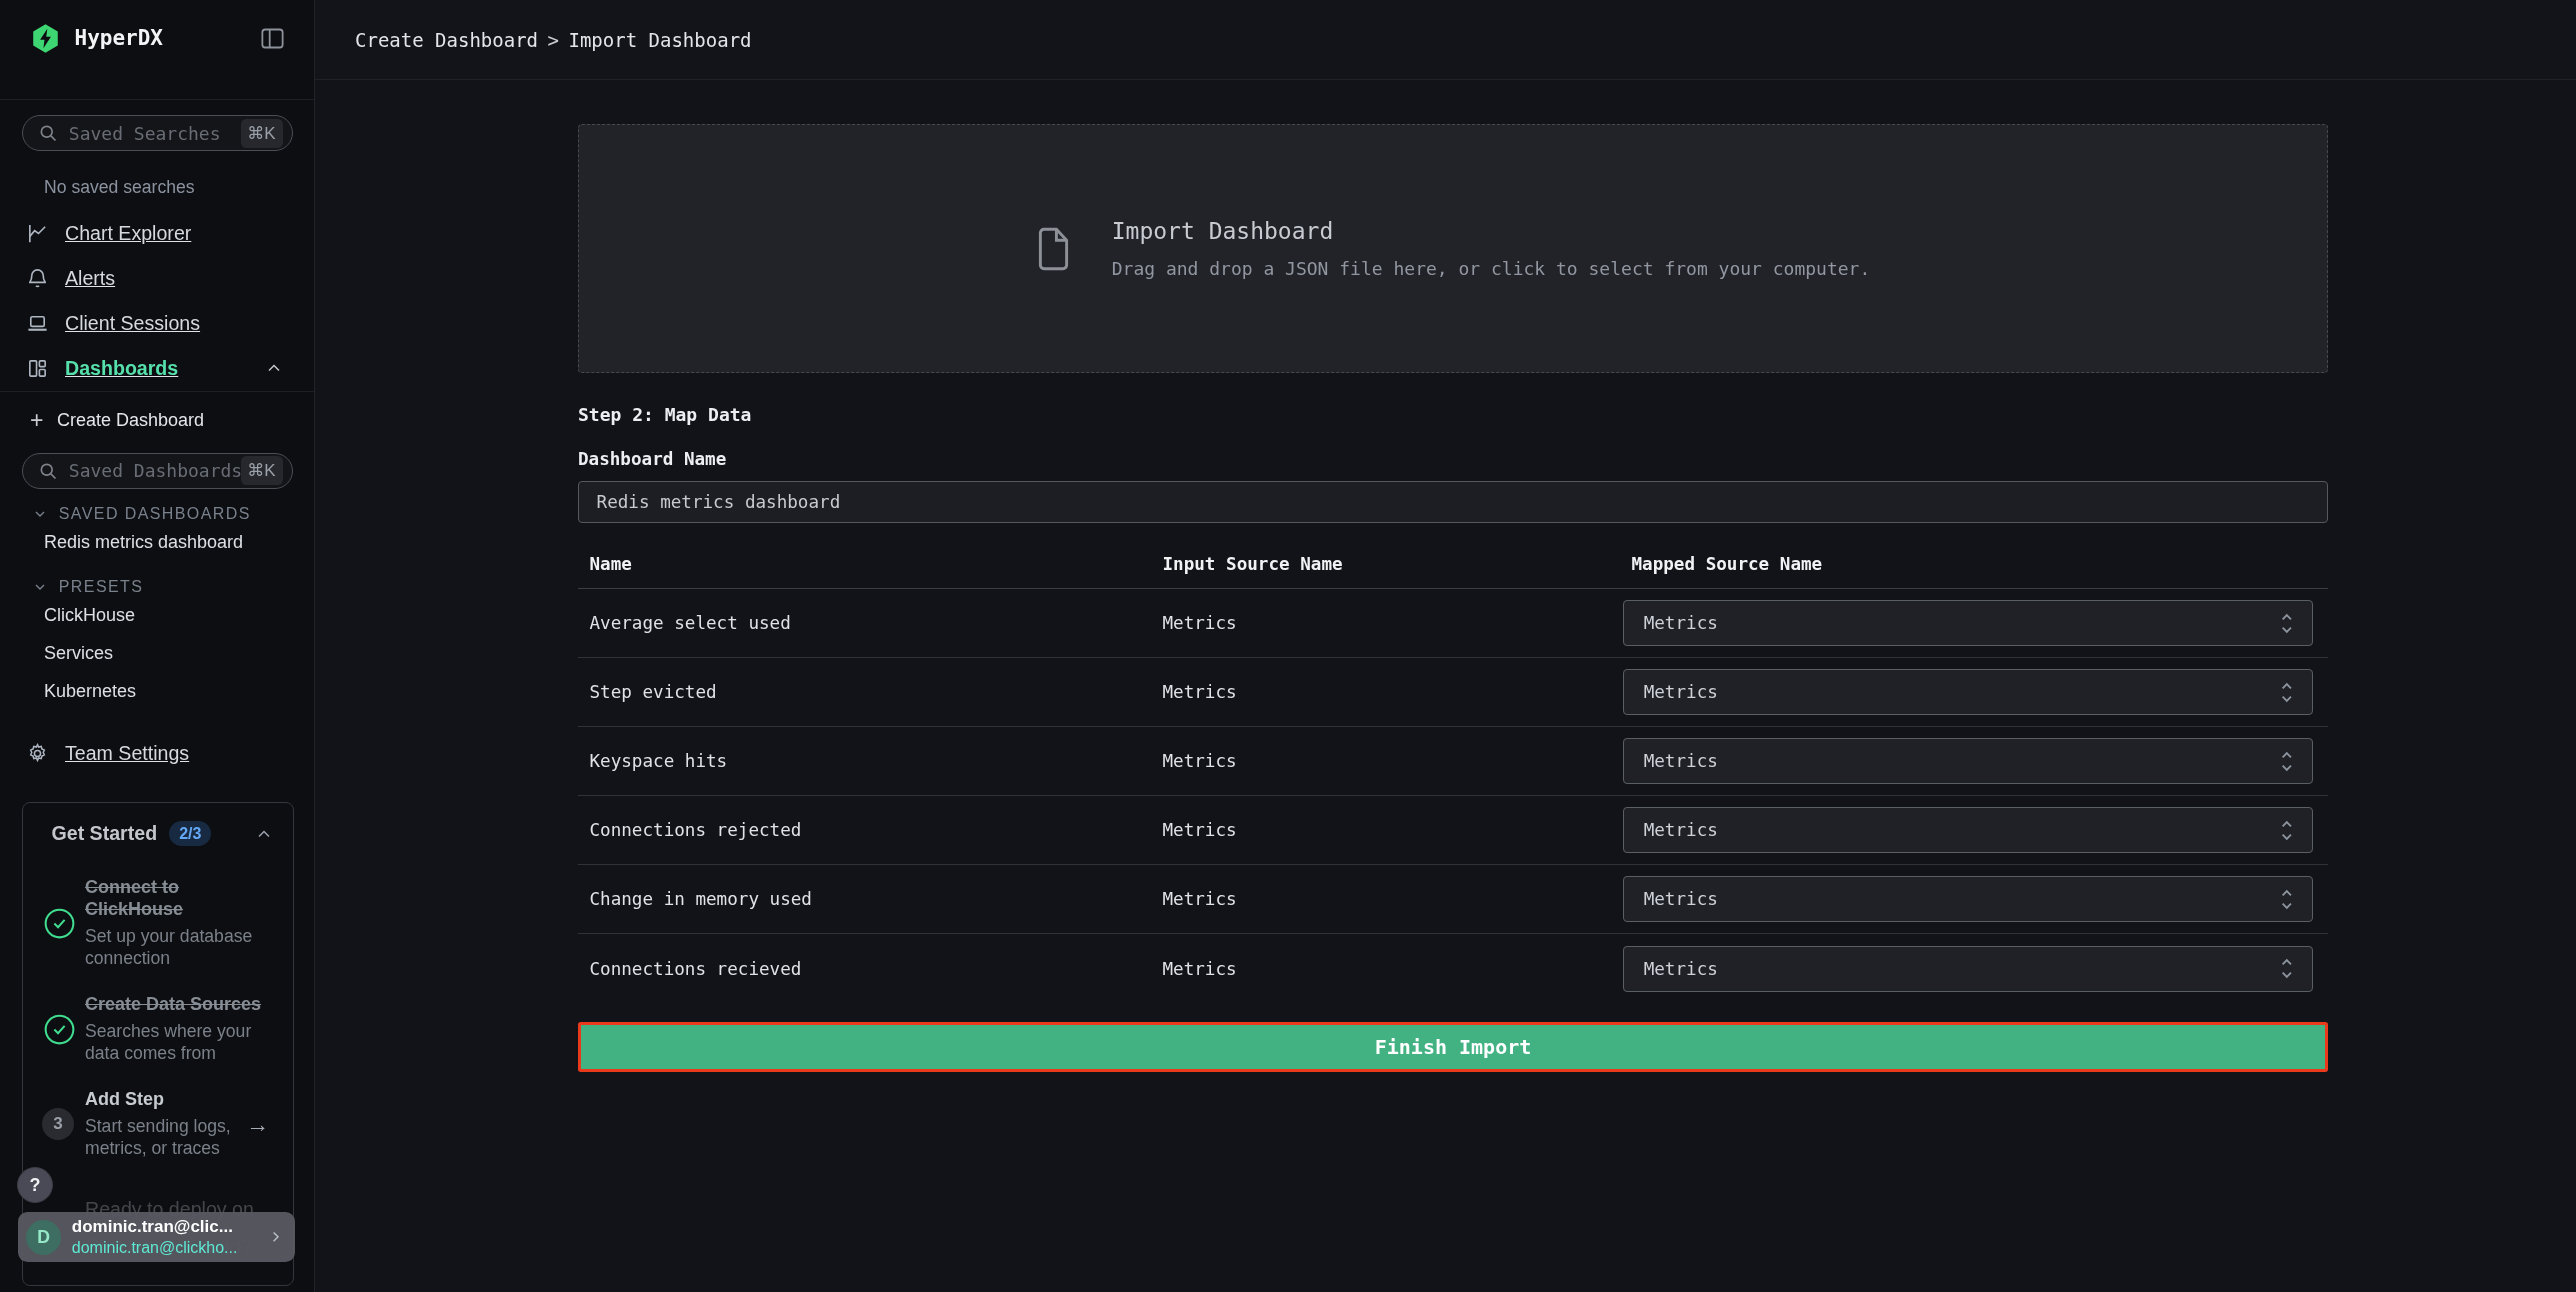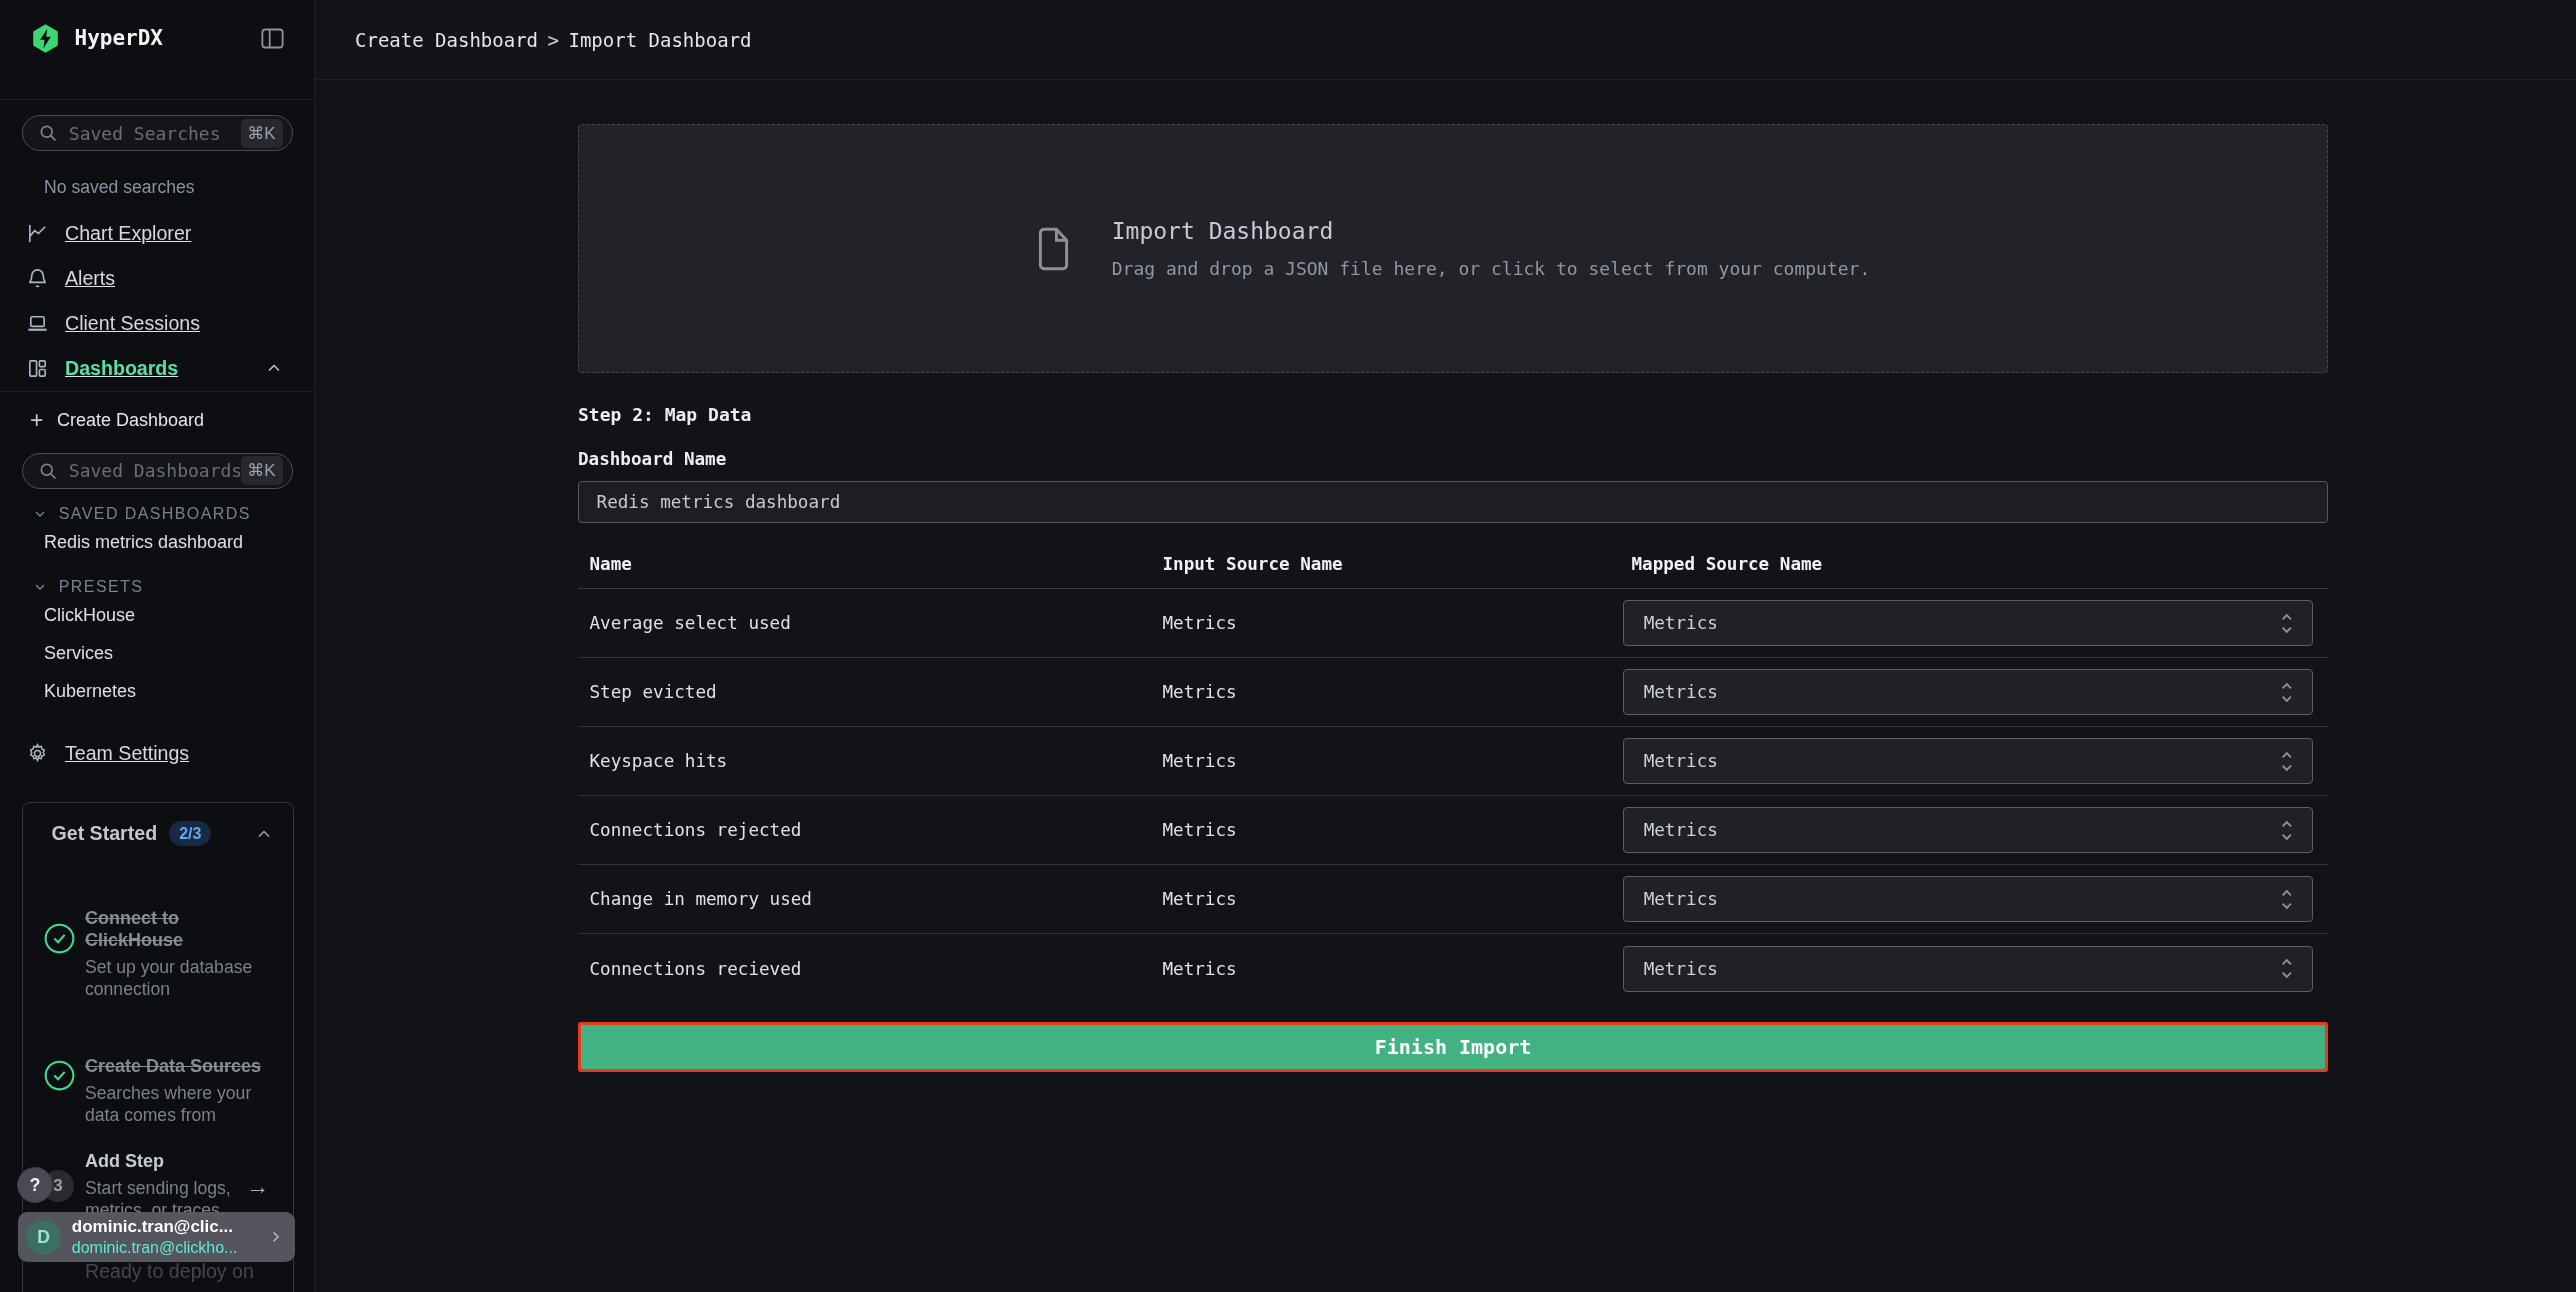--- a/index.html
+++ b/index.html
@@ -63,21 +63,21 @@
   .gs-header { display:flex; align-items:center; padding:2.7px 4px 6.8px 13.5px; cursor:pointer; }
   .gs-title { font-size:19.6px; font-weight:bold; color:#c3c7cd; }
   .gs-badge { margin-left:12px; background:#182a42; color:#64a9f5; font-weight:bold; font-size:16px; border-radius:13.5px; padding:3.4px 10px; }
   .gs-header .gh-spacer { flex:1; }
   .gs-item { display:flex; margin-top:24px; padding:0 4px; }
   .gs-icon-col { width:43px; flex:0 0 43px; display:flex; align-items:center; justify-content:flex-start; }
   .check-circle { width:35px; height:35px; }
   .step-badge { width:32px; height:32px; border-radius:50%; background:#2a2b31; color:#9ba0a8; font-size:17px; font-weight:bold; display:flex; align-items:center; justify-content:center; }
   .gs-text-col { flex:1; min-width:0; }
   .gs-item-title { font-size:18px; font-weight:bold; color:#b9bec5; line-height:1.2; }
-  .gs-item-title.done { text-decoration:line-through; color:#878d95;margin-top:31px; }
+  .gs-item-title.done { text-decoration:line-through; color:#878d95; }
   .gs-item-sub { margin-top:5.4px; font-size:17.6px; color:#7b818a; line-height:1.25; }
   .gs-arrow-col { width:34px; flex:0 0 34px; display:flex; align-items:center; justify-content:center; color:#a7adb5; font-size:23px; }
   .gs-teaser { margin-top:31px; padding:0 4px 0 47px; font-size:19.6px; color:#a7adb5; opacity:.35; line-height:1.9; }
 
   .help-fab {
     position:absolute; left:17px; top:1167px; width:36px; height:36px; border-radius:50%;
     background:#494a55; color:#eef0f2; font-size:18px; font-weight:bold;
     display:flex; align-items:center; justify-content:center; cursor:pointer; z-index:4;
     border:1.4px solid #3a3b44;
   }

